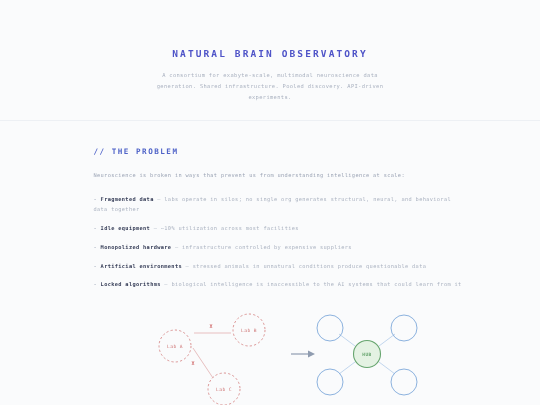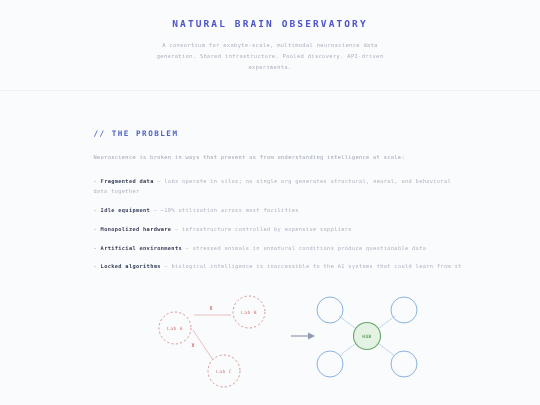--- a/index.html
+++ b/index.html
@@ -10,21 +10,21 @@
     width: 540px;
     height: 405px;
     background: #fafbfc;
     font-family: "DejaVu Sans Mono", "Liberation Mono", monospace;
     overflow: hidden;
     -webkit-font-smoothing: antialiased;
   }
 
   
   .header {
-    padding: 18px 0 18px 0;
+    padding: 48px 0 18px 0;
     text-align: center;
     border-bottom: 1px solid #edf0f4;
     background: #fafbfc;
   }
   .site-title {
     font-size: 9.5px;
     font-weight: bold;
     letter-spacing: 2.1px;
     color: #4f54c8;
     margin: 0 0 11px 0;
@@ -40,21 +40,21 @@
     text-align: center;
     font-family: "DejaVu Sans Mono", "Liberation Mono", monospace;
   }
 
   
   .section {
     padding: 22px 0 0 0;
   }
   .wrap {
     width: 370px;
-    margin: 16px auto;
+    margin: 4px auto;
     padding-left: 17px;
     box-sizing: content-box;
   }
   .section-heading {
     font-size: 7.6px;
     font-weight: bold;
     letter-spacing: 1.5px;
     color: #4f63c8;
     margin: 0 0 15px 0;
   }

